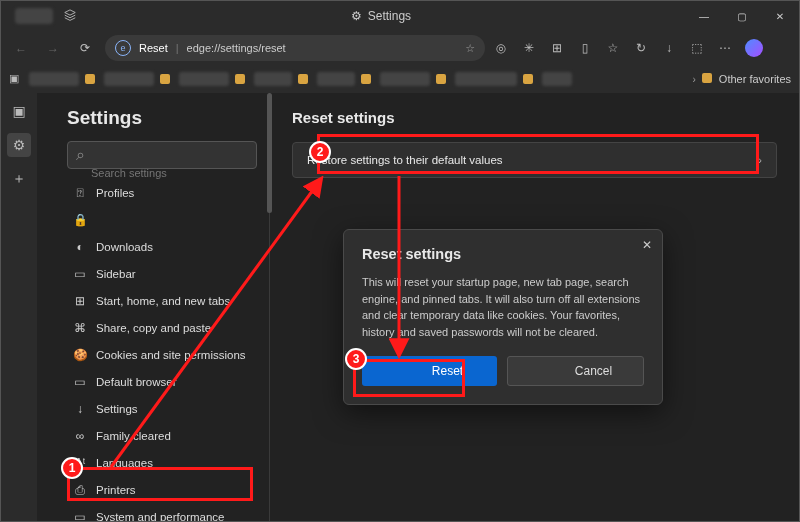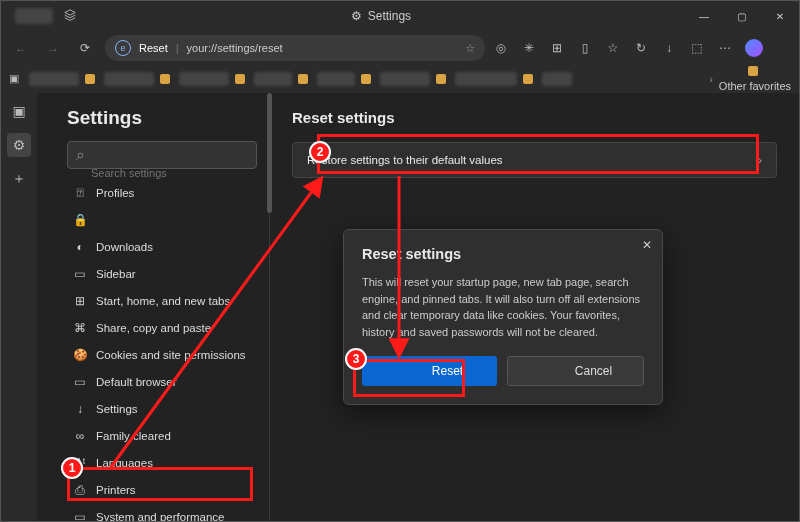--- a/index.html
+++ b/index.html
@@ -25,21 +25,21 @@
 .tb-icn { width:16px;height:16px; color:#bbb; font-size:12px; display:flex;align-items:center;justify-content:center;}
 .copilot { width:18px;height:18px;background:linear-gradient(135deg,#4e8cff,#a64eff);border-radius:50%;}
 
 
 .bmbar { height:28px; display:flex; align-items:center; padding:0 8px; gap:6px; background:#2b2b2b; font-size:11px; color:#ccc;}
 .bm-ico { width:14px;height:14px;color:#bbb;}
 .bm-blur { width:50px;height:14px;background:#444;border-radius:3px;filter:blur(1.5px);}
 .bm-yel { width:10px;height:10px;background:#d9a441;border-radius:2px;margin-right:3px;}
 .bm-sep { flex:1;}
 .bm-chev {color:#999;font-size:10px;}
-.ofav { display:flex;align-items:center;gap:4px;flex-direction:column;}
+.ofav { display:flex;gap:4px;}
 
 
 .vrail { position:absolute; left:0; top:92px; width:36px; display:flex; flex-direction:column; align-items:center; gap:10px; padding-top:6px;}
 .vr-btn { width:24px;height:24px; display:flex;align-items:center;justify-content:center;color:#bbb;font-size:14px;}
 .vr-btn.active { background:#444; border-radius:4px;}
 
 
 .content { position:absolute; left:36px; top:92px; right:0; bottom:0; display:flex; background:#222;}
 .sidebar { width:232px; background:#222; padding:14px 12px 8px 30px; overflow:hidden; position:relative;}
 .sidebar h1 { font-size:19px; font-weight:600; margin-bottom:12px;}
@@ -97,21 +97,21 @@
  </div>
 
  <div class="navbar">
    <div class="nav-icn" style="opacity:.4">←</div>
    <div class="nav-icn" style="opacity:.4">→</div>
    <div class="nav-icn">⟳</div>
    <div class="addr">
      <span class="e-icon">e</span>
      <span style="color:#fff">Reset</span>
      <span style="color:#777">|</span>
-     <span>your://settings/reset</span>
+     <span>edge://settings/reset</span>
      <span class="star">☆</span>
    </div>
    <div class="tb-icons">
      <div class="tb-icn">◎</div>
      <div class="tb-icn">✳</div>
      <div class="tb-icn">⊞</div>
      <div class="tb-icn">▯</div>
      <div class="tb-icn">☆</div>
      <div class="tb-icn">↻</div>
      <div class="tb-icn">↓</div>

